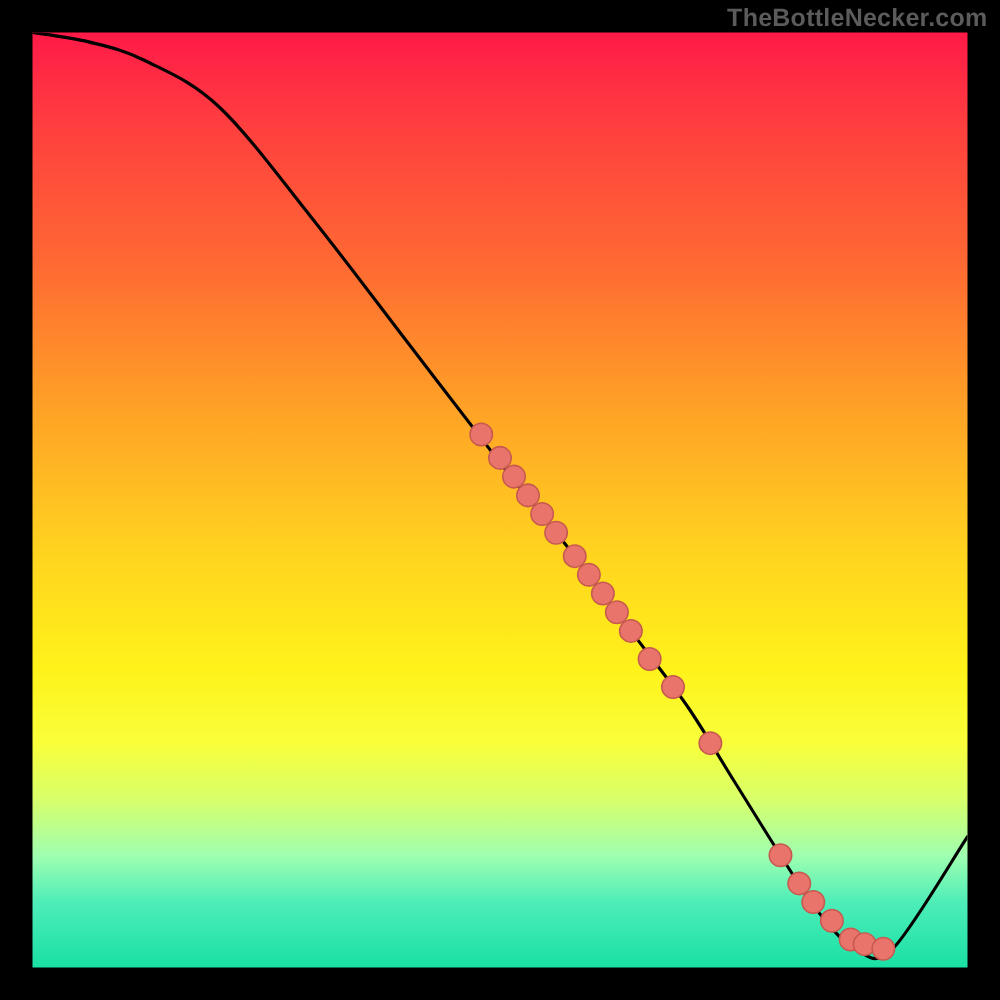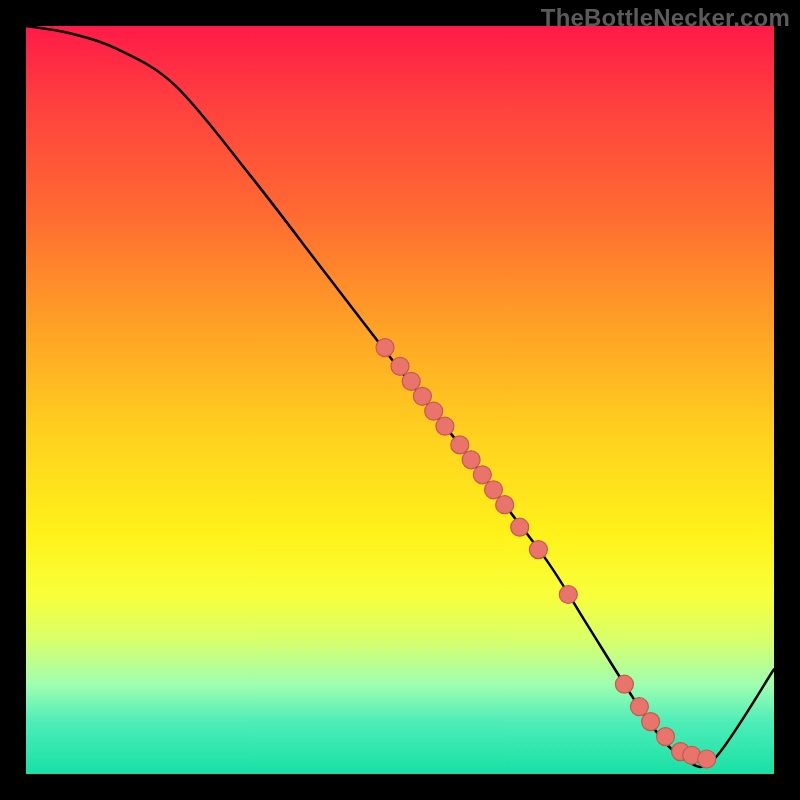--- a/index.html
+++ b/index.html
@@ -28,21 +28,21 @@
       #9fffb0 88%,
       #4eedb8 93%,
       #18e0a5 100%
     );
   }
   .watermark {
     position: absolute;
     top: 4px;
     right: 10px;
     font-family: Arial, Helvetica, sans-serif;
-    font-size: 24px;
+    font-size: 20px;
     font-weight: bold;
     color: #5b5b5b;
     letter-spacing: 0.2px;
     user-select: none;
   }
   svg.curve {
     position: absolute;
     left: 0; top: 0;
     width: 100%; height: 100%;
   }

